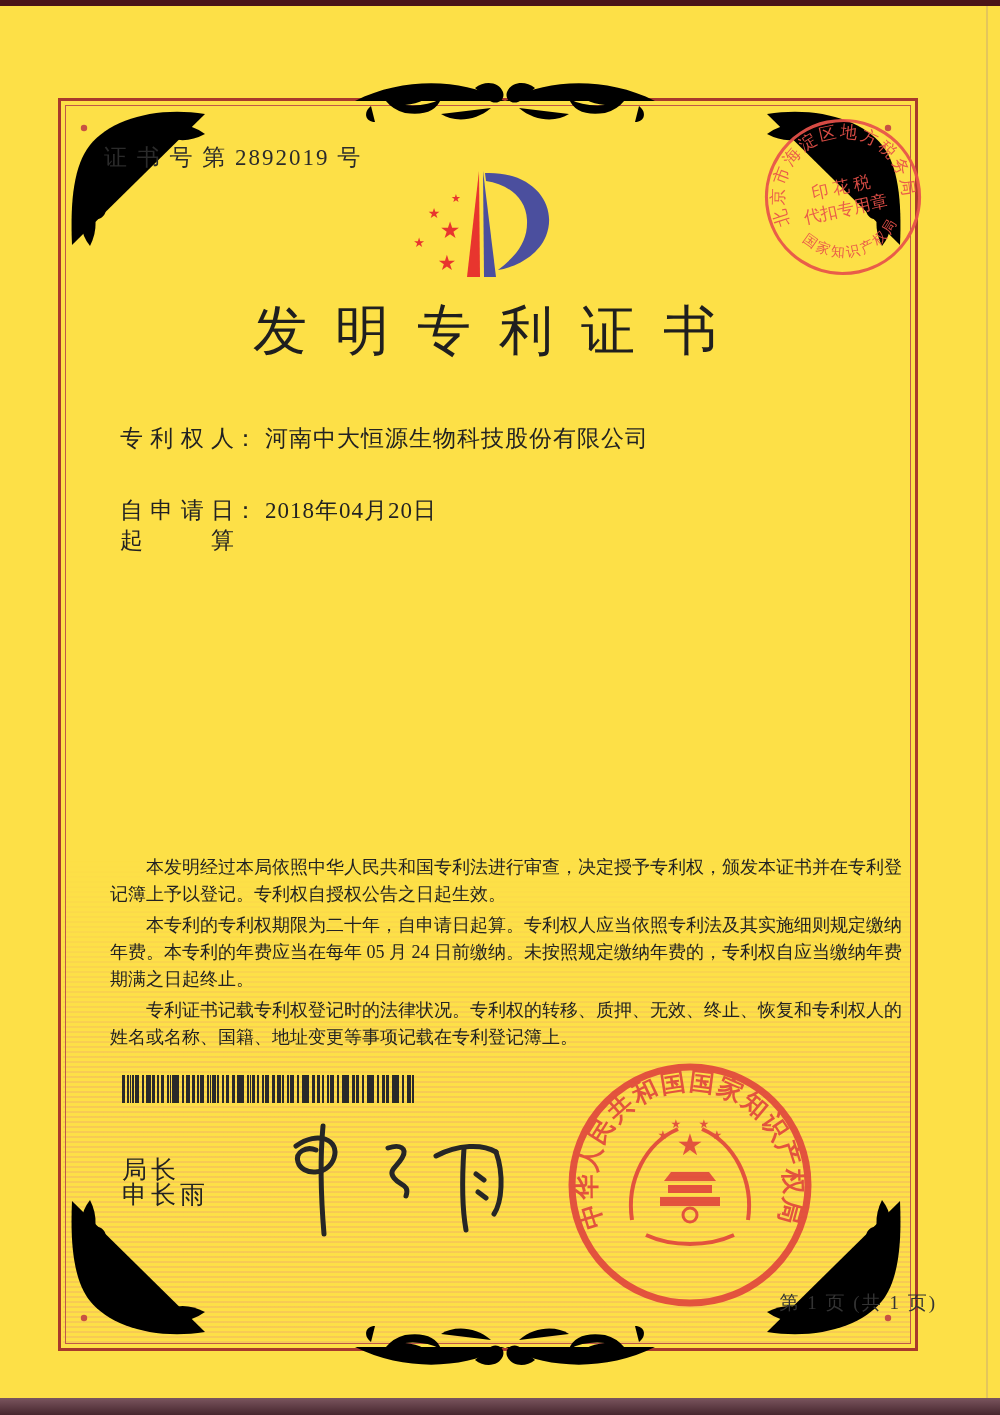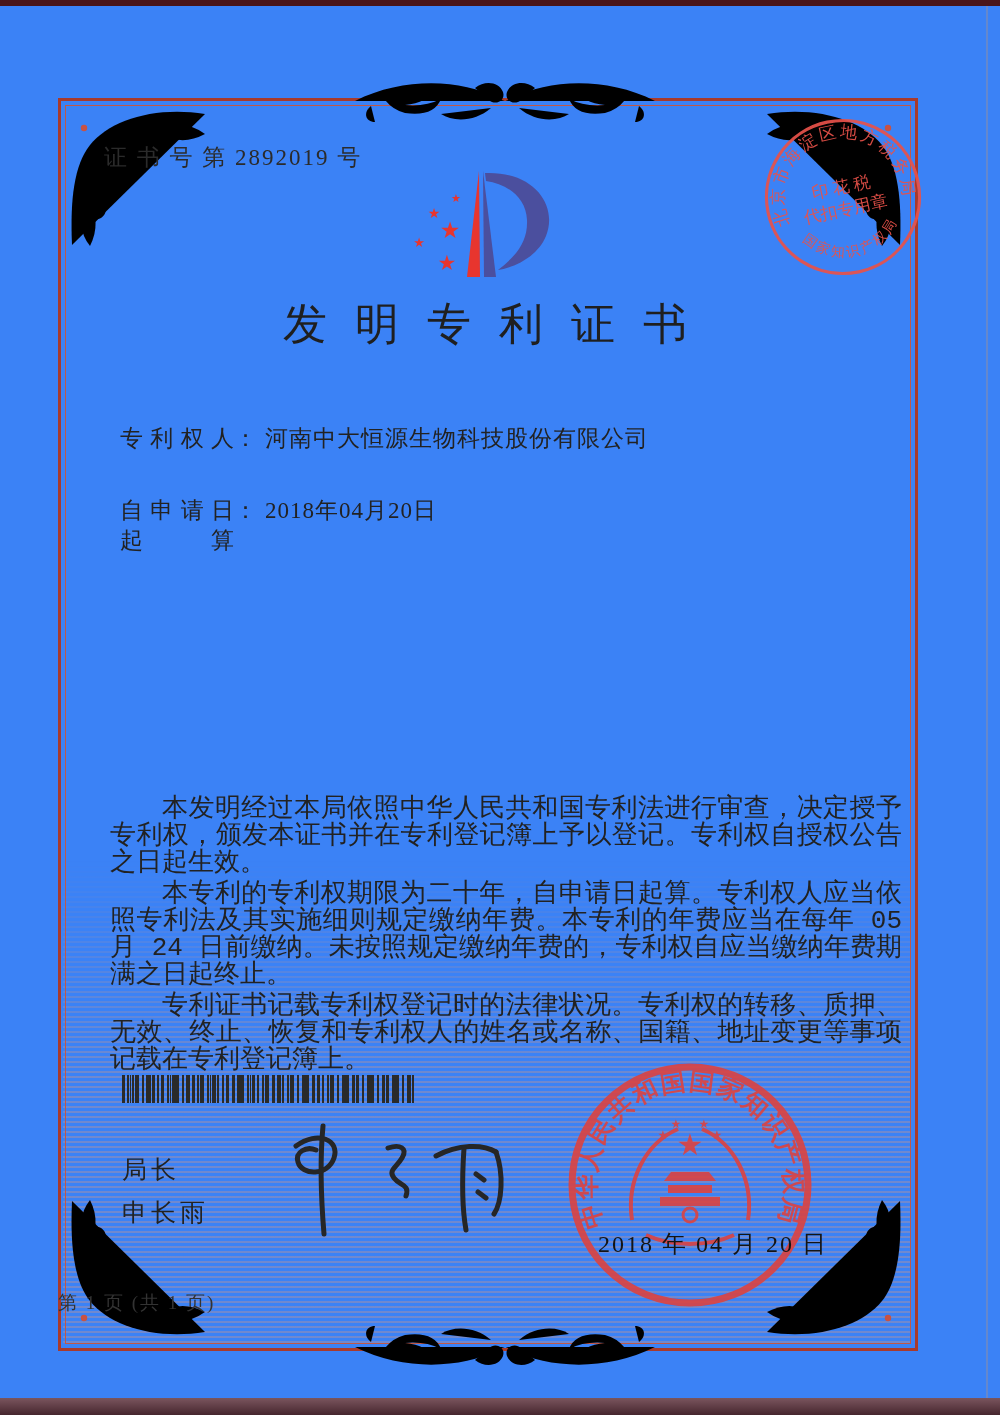--- a/index.html
+++ b/index.html
@@ -1,60 +1,60 @@
 <!DOCTYPE html>
 <html><head>
 <meta charset="utf-8">
 <style>
   html,body{margin:0;padding:0;}
   body{font-family:"Liberation Serif","DejaVu Serif",serif;}
-  .page{position:relative;width:1000px;height:1415px;background:#3b82f6;overflow:hidden;}
+  .page{position:relative;width:1000px;height:1415px;background:#fde047;overflow:hidden;}
   .strip-top{position:absolute;left:0;top:0;width:1000px;height:6px;background:#4a1518;}
   .strip-bottom{position:absolute;left:0;top:1398px;width:1000px;height:17px;background:linear-gradient(180deg,#7a555e,#46262e);}
   .page-edge{position:absolute;left:986px;top:6px;width:2px;height:1392px;background:rgba(180,150,130,.35);}
 
   .frame{position:absolute;left:58px;top:98px;width:854px;height:1247px;border:3px solid #a83a2c;}
   .frame-inner{position:absolute;left:4px;top:4px;right:4px;bottom:4px;border:1px solid #c05848;}
   .guilloche{position:absolute;left:63px;top:860px;width:848px;height:483px;
     background:repeating-linear-gradient(0deg,rgba(235,155,115,.30) 0 1.5px,rgba(255,255,255,0) 1.5px 5px);
     -webkit-mask:linear-gradient(180deg,transparent,#000 45%);mask:linear-gradient(180deg,transparent,#000 45%);}
 
   .orn{position:absolute;pointer-events:none;}
 
   .cert-number{position:absolute;left:104px;top:142px;font-size:23px;letter-spacing:2px;color:#2b2b2b;}
 
-  .title{position:absolute;left:58px;top:295px;width:854px;text-align:center;font-size:44px;color:#1f1f1f;letter-spacing:28px;padding-left:28px;box-sizing:border-box;font-weight:500;}
+  .title{position:absolute;left:58px;top:295px;width:854px;text-align:center;font-size:54px;color:#1f1f1f;letter-spacing:28px;padding-left:28px;box-sizing:border-box;font-weight:500;}
 
   .fields{position:absolute;left:120px;top:424px;font-size:23px;color:#222;}
   .field{height:72px;line-height:30px;}
   .flabel{display:inline-block;width:114px;text-align:justify;text-align-last:justify;vertical-align:top;}
   .fcolon{vertical-align:top;}
   .fvalue{margin-left:8px;letter-spacing:1px;vertical-align:top;}
 
-  .paras{position:absolute;left:110px;top:796px;width:792px;font-size:26px;line-height:27px;color:#222;text-align:justify;font-family:Liberation Mono, monospace;}
+  .paras{position:absolute;left:110px;top:854px;width:792px;font-size:18px;line-height:27px;color:#222;text-align:justify;}
   .paras p{margin:0 0 4px 0;text-indent:2em;}
 
   .barcode{position:absolute;left:122px;top:1075px;width:292px;height:28px;
     background:
       repeating-linear-gradient(90deg,#2a2a2a 0 2px,transparent 2px 5px),
       repeating-linear-gradient(90deg,#2a2a2a 0 1px,transparent 1px 8px),
       repeating-linear-gradient(90deg,#2a2a2a 0 3px,transparent 3px 13px);}
 
   .sig-block{position:absolute;left:122px;top:1148px;font-size:25px;color:#222;font-family:"Liberation Sans","DejaVu Sans",sans-serif;}
-  .sig-block div{height:43px;line-height:43px;letter-spacing:4px;font-family:Liberation Serif, serif;}
+  .sig-block div{height:25px;line-height:43px;letter-spacing:4px;font-family:Liberation Serif, serif;}
   .sig-svg{position:absolute;left:268px;top:1118px;}
   .sig-svg path{stroke:#262626;stroke-width:5;fill:none;stroke-linecap:round;stroke-linejoin:round;}
 
   .stamp{position:absolute;left:758px;top:112px;transform:rotate(-12deg);opacity:.92;}
   .stamp text{fill:#e8524a;font-family:"Liberation Serif","DejaVu Serif",serif;}
   .seal{position:absolute;left:560px;top:1055px;opacity:.88;}
   .seal text{fill:#e0413c;font-family:"Liberation Serif","DejaVu Serif",serif;}
 
   .issue-date{position:absolute;left:598px;top:1228px;font-size:24px;letter-spacing:2px;color:#141414;z-index:5;}
-  .footer{position:absolute;left:58px;top:1290px;width:854px;text-align:left;font-size:19px;color:#333;letter-spacing:2px;}
+  .footer{position:absolute;left:58px;top:1290px;width:854px;text-align:right;font-size:19px;color:#333;letter-spacing:2px;padding-left:25px;}
 
   .logo{position:absolute;left:390px;top:158px;}
 </style>
 </head>
 <body>
 
 <div class="page">
   <div class="strip-top"></div>
   <div class="strip-bottom"></div>
   <div class="page-edge"></div>
@@ -183,16 +183,15 @@
       <path d="M 104,126 L 156,126 L 149,117 L 111,117 Z"></path>
       <rect x="108" y="130" width="44" height="8"></rect>
       <rect x="100" y="142" width="60" height="9"></rect>
       <circle cx="130" cy="160" r="7" fill="none" stroke="#e0413c" stroke-width="3"></circle>
       <path d="M 72,165 C 66,125 86,88 118,74" fill="none" stroke="#e0413c" stroke-width="4"></path>
       <path d="M 188,165 C 194,125 174,88 142,74" fill="none" stroke="#e0413c" stroke-width="4"></path>
       <path d="M 86,180 C 112,192 148,192 174,180" fill="none" stroke="#e0413c" stroke-width="4"></path>
     </g>
   </svg>
 
-  <div class="issue-date">2018 年 04 月 20 日</div>
 
   <div class="footer">第 1 页 (共 1 页)</div>
 </div>
 
 </body></html>

